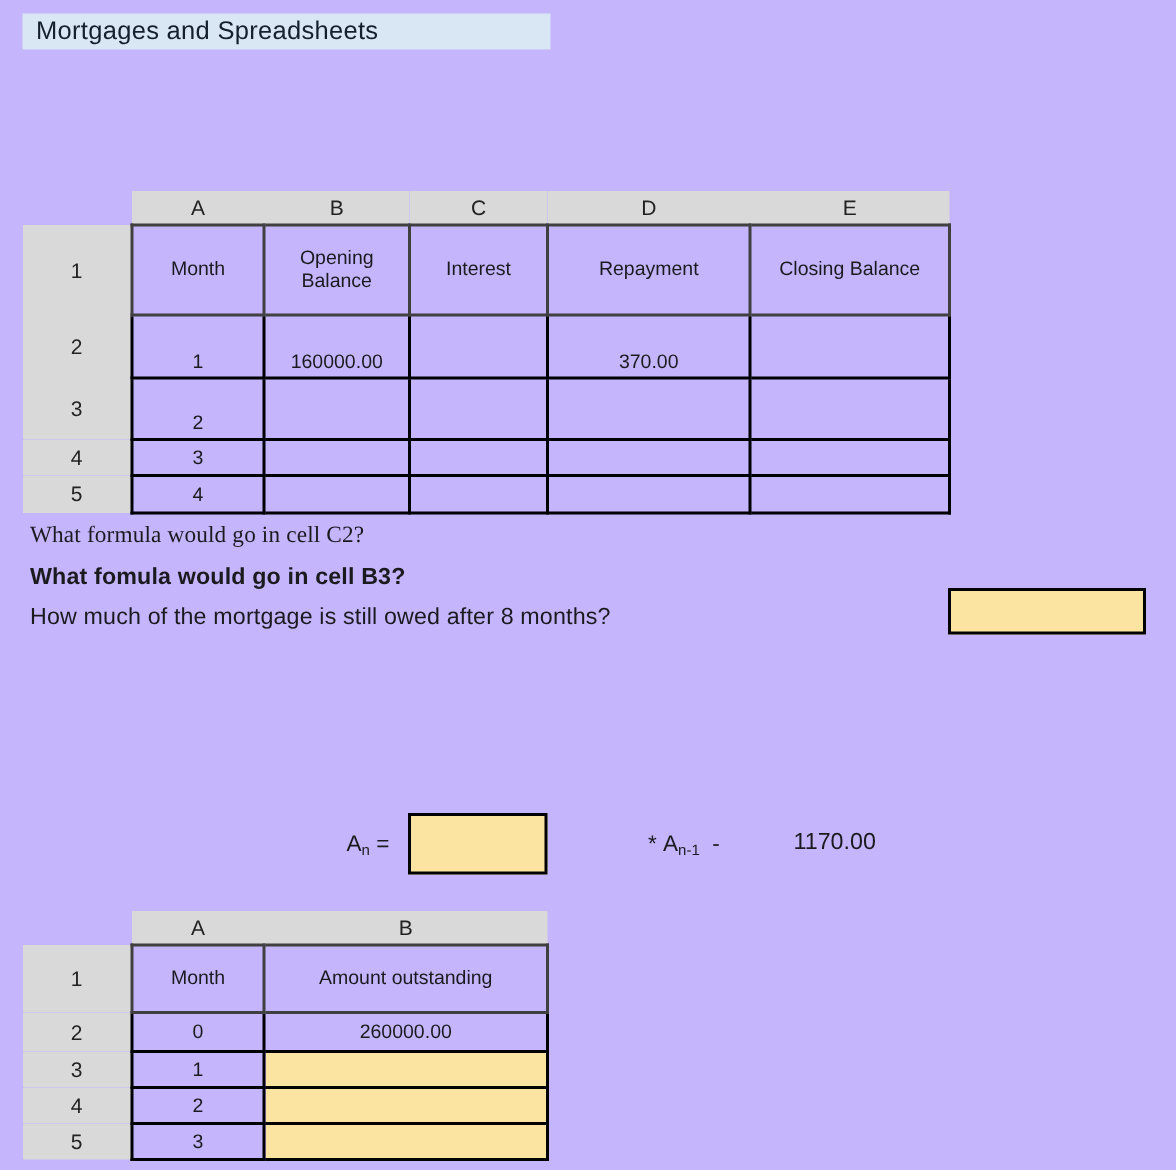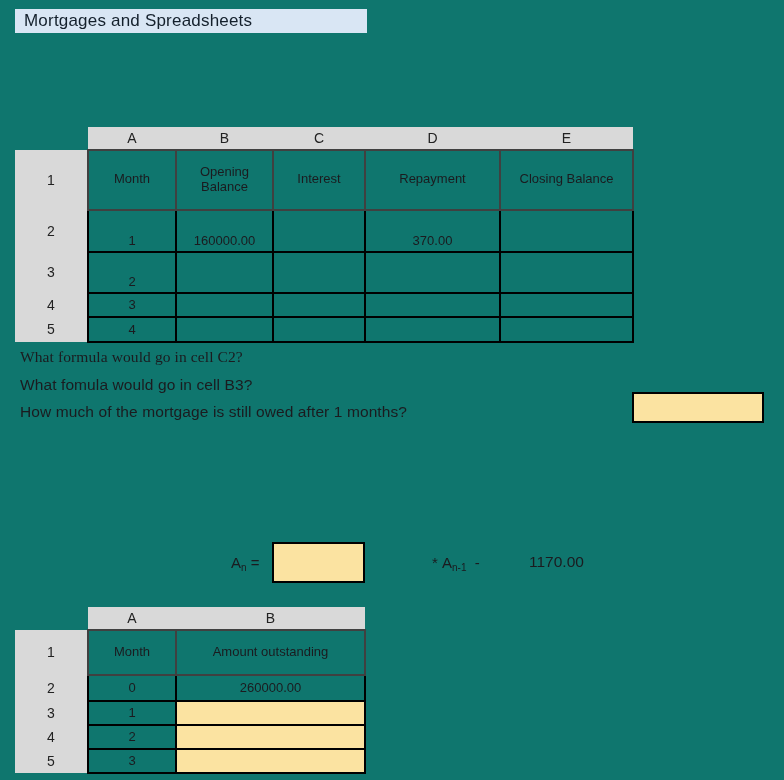--- a/index.html
+++ b/index.html
@@ -3,21 +3,21 @@
 <meta charset="utf-8">
 <style>
   :root{
     --title-highlight:#D9E6F4;
     --sheet-header-gray:#D9D9D9;
     --answer-fill:#FBE3A1;
   }
   *{margin:0;padding:0;box-sizing:border-box;}
   html,body{background:#fff;}
   body{font-family:"Liberation Sans", sans-serif;color:#1b1b1f;}
-  .page{position:relative;width:784px;height:780px;background:#0f766e;overflow:hidden;}
+  .page{position:relative;width:784px;height:780px;background:#c4b5fd;overflow:hidden;}
 
   .title{
     position:absolute;left:15px;top:9px;width:352px;height:24px;
     background:var(--title-highlight);
     font-size:17px;line-height:24px;padding-left:9px;
     letter-spacing:.2px;color:#14202c;
   }
 
   .para{position:absolute;left:20px;font-size:15.5px;line-height:25px;letter-spacing:.1px;color:#1b1b1f;}
   .para span{display:block;}
@@ -105,22 +105,22 @@
         <td class="dc">4</td>
         <td class="dc"></td>
         <td class="dc"></td>
         <td class="dc"></td>
         <td class="dc"></td>
       </tr>
     </tbody>
   </table>
 
   <div class="question" style="top:348px;font-family:Liberation Serif, serif;">What formula would go in cell C2?</div>
-  <div class="question" style="top:376px;">What fomula would go in cell B3?</div>
-  <div class="question" style="top:403px;">How much of the mortgage is still owed after 1 months?</div>
+  <div class="question" style="top:376px;font-weight:bold;">What fomula would go in cell B3?</div>
+  <div class="question" style="top:403px;">How much of the mortgage is still owed after 8 months?</div>
 
   <div class="ansbox" style="left:632px;top:392px;width:132px;height:31px;"></div>
 
 
   <span class="fpart" style="left:207px;top:554px;"><span>A</span><sub>n</sub>&nbsp;<span>=</span></span>
 
   <div class="ansbox" style="left:272px;top:542px;width:93px;height:41px;"></div>
 
   <span class="fpart" style="left:408px;top:554px;"><span>*</span>&nbsp;<span>A</span><sub>n-1</sub>&nbsp;&nbsp;<span>-</span></span>
 

